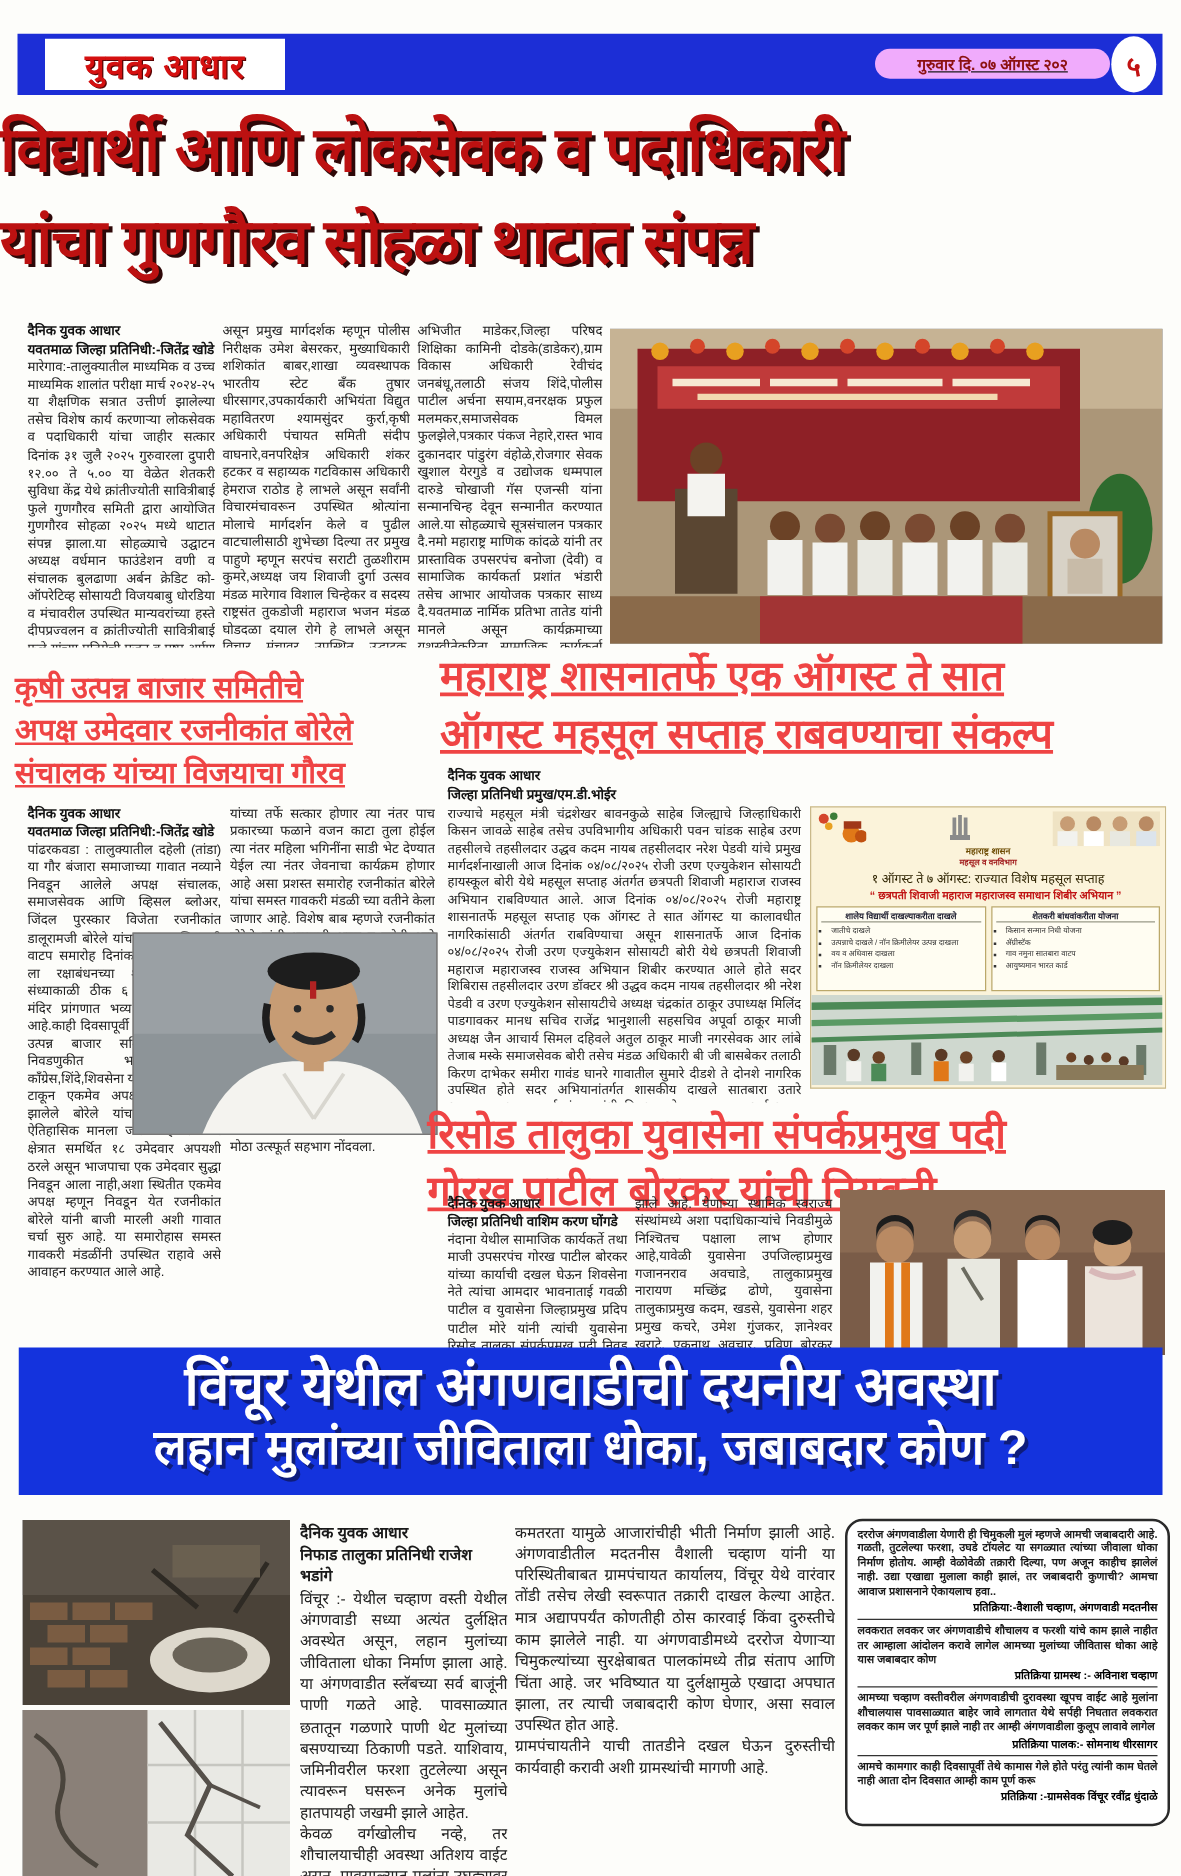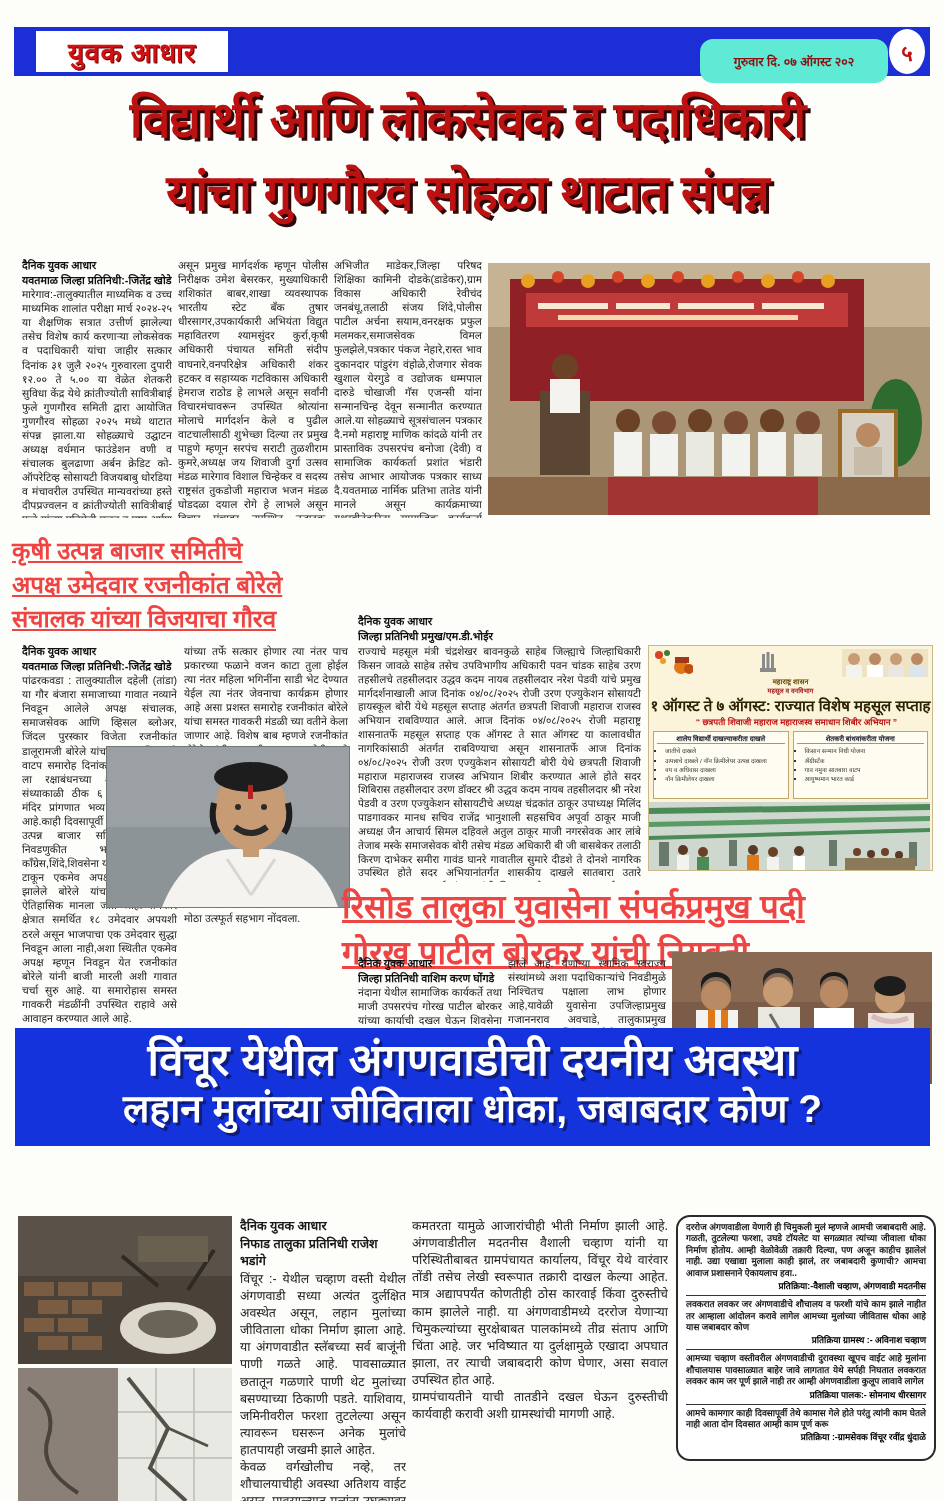--- a/index.html
+++ b/index.html
@@ -4,54 +4,54 @@
 <style>
   html,body{margin:0;padding:0;background:#e8e8e4;}
   #page{position:relative;width:945px;height:1501px;background:#fdfdfa;overflow:hidden;
         font-family:"Liberation Sans","DejaVu Sans",sans-serif;color:#1a1a1a;}
   .abs{position:absolute;}
 
   
   .topbar{left:14px;top:27px;width:916px;height:49px;background:#1c2ed6;}
   .logobox{left:36px;top:31px;width:192px;height:41px;background:#ffffff;display:flex;align-items:center;justify-content:center;}
   .logotext{font-size:27px;font-weight:900;color:#d51010;text-shadow:1px 1px 0 #5a0505;letter-spacing:1px;}
-  .datebox{left:700px;top:39px;width:188px;height:44px;background:#5eead4;border-radius:13px;display:flex;align-items:center;justify-content:center;}
+  .datebox{left:700px;top:39px;width:188px;height:24px;background:#f0abfc;border-radius:13px;display:flex;align-items:center;justify-content:center;text-decoration:underline;}
   .datetext{font-size:12.5px;font-weight:bold;color:#8c1111;}
   .pageoval{left:889px;top:29px;width:36px;height:45px;background:#ffffff;border-radius:50%;display:flex;align-items:center;justify-content:center;}
   .pagenum{font-size:22px;font-weight:900;color:#c21212;}
 
   
-  .leadhead{left:0;top:84px;width:935px;text-align:center;font-size:50px;line-height:1.46;font-weight:900;
+  .leadhead{left:0;top:84px;width:935px;text-align:left;font-size:50px;line-height:1.46;font-weight:900;
             color:#bc1111;text-shadow:3px 3px 0 #2e0808;letter-spacing:-1px;white-space:nowrap;}
   .blackhead{font-weight:900;color:#ef4444;text-align:left;text-decoration:underline;}
   .markethead{left:12px;top:534px;width:340px;font-size:24px;line-height:1.42;}
   .revhead{left:352px;top:518px;width:585px;font-size:33px;line-height:1.4;}
   .yuvhead{left:342px;top:884px;width:588px;font-size:33px;line-height:1.4;}
 
   
   .bodycol{font-size:10.6px;line-height:1.33;text-align:justify;color:#222;overflow:hidden;}
   .byline{font-weight:bold;font-size:10.8px;line-height:1.35;color:#111;}
   .bigcol{font-size:12.4px;line-height:1.38;text-align:justify;color:#222;overflow:hidden;white-space:pre-line;}
   .bigby{font-weight:bold;font-size:12.6px;line-height:1.4;}
 
   
-  .banner{left:15px;top:1028px;width:915px;height:118px;background:#1433dd;text-align:center;color:#ffffff;}
+  .banner{left:15px;top:1078px;width:915px;height:118px;background:#1433dd;text-align:center;color:#ffffff;}
   .bannerl1{margin-top:4px;font-size:44px;font-weight:900;line-height:1.25;text-shadow:3px 3px 0 rgba(10,10,40,.55);white-space:nowrap;}
   .bannerl2{font-size:39px;font-weight:900;line-height:1.15;text-shadow:3px 3px 0 rgba(10,10,40,.55);white-space:nowrap;}
 
   
   .photo{overflow:hidden;background:#888;}
   .photo svg{display:block;}
 
   
   .poster{float:right;width:283px;height:224px;margin-left:7px;margin-bottom:2px;background:#fbf3da;border:1px solid #c9b98a;overflow:hidden;font-family:inherit;}
   .poster-top{display:flex;align-items:center;justify-content:space-between;padding:2px 4px 0 4px;height:30px;}
   .poster-gov1{text-align:center;font-size:7px;font-weight:bold;color:#6b4a00;line-height:1.2;}
   .poster-gov2{text-align:center;font-size:6.5px;font-weight:bold;color:#a32020;line-height:1.2;}
-  .poster-title{text-align:center;font-size:15px;font-weight:700;color:#2e2300;margin-top:1px;}
+  .poster-title{text-align:center;font-size:10px;font-weight:400;color:#2e2300;margin-top:1px;}
   .poster-sub{text-align:center;font-size:8.6px;font-weight:900;color:#c01414;margin-top:1px;padding-left:12px;}
   .poster-boxes{display:flex;gap:4px;padding:3px 4px 0 4px;}
   .pbox{flex:1;background:#fffdf2;border:1px solid #bba86a;padding:2px 3px;height:62px;overflow:hidden;}
   .pbox-title{font-size:6.8px;font-weight:900;color:#223;border-bottom:1px solid #998;margin-bottom:2px;text-align:center;}
   .pbox ul{margin:0;padding-left:8px;}
   .pbox li{font-size:6.2px;line-height:1.5;color:#333;list-style:square;}
   .poster-photo{margin-top:3px;}
 
   
   .reactbox{left:676px;top:1215px;width:260px;height:246px;border:2px solid #2a2a2a;border-radius:14px;padding:5px 8px;box-sizing:border-box;overflow:hidden;background:#fff;}
@@ -160,20 +160,24 @@
       <path d="M107,56 q-4,18 4,30" stroke="#1d1d1d" stroke-width="6" fill="none"></path>
       <path d="M181,56 q4,18 -4,30" stroke="#1d1d1d" stroke-width="6" fill="none"></path>
       <path d="M128,80 q16,12 32,0" stroke="#2a2a2a" stroke-width="6" fill="none"></path>
       <rect x="141" y="38" width="5" height="14" fill="#b22222"></rect>
       <circle cx="131" cy="60" r="3" fill="#2a2a2a"></circle>
         <circle cx="157" cy="60" r="3" fill="#2a2a2a"></circle>
       <path d="M120,112 l24,36 M168,112 l-24,36" stroke="#d8d6cf" stroke-width="3"></path>
     </svg>
   </div>
 
+  <div class="abs blackhead revhead">
+    <div>महाराष्ट्र शासनातर्फे एक ऑगस्ट ते सात</div>
+    <div>ऑगस्ट महसूल सप्ताह राबवण्याचा संकल्प</div>
+  </div>
 
   <div class="abs" style="left:358px;top:614px;width:575px;height:268px;overflow:hidden;">
     <div class="byline">दैनिक युवक आधार</div>
     <div class="byline" style="margin-bottom:2px;">जिल्हा प्रतिनिधी प्रमुख/एम.डी.भोईर</div>
 
     <div class="poster">
       <div class="poster-top">
         <svg width="40" height="28" viewBox="0 0 40 28">
           <circle cx="6" cy="6" r="4" fill="#d4452a"></circle>
             <circle cx="14" cy="4" r="3" fill="#3c7c38"></circle>

